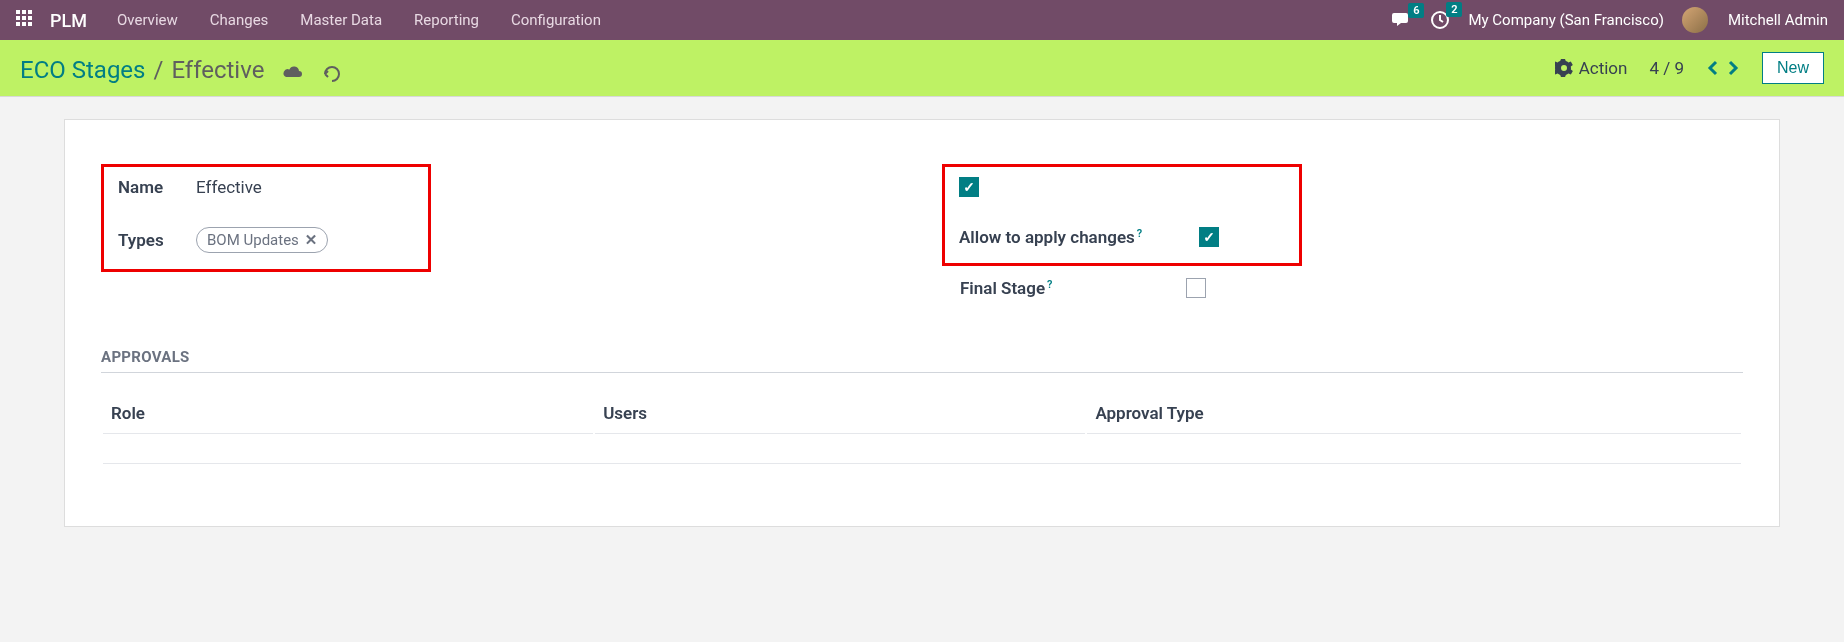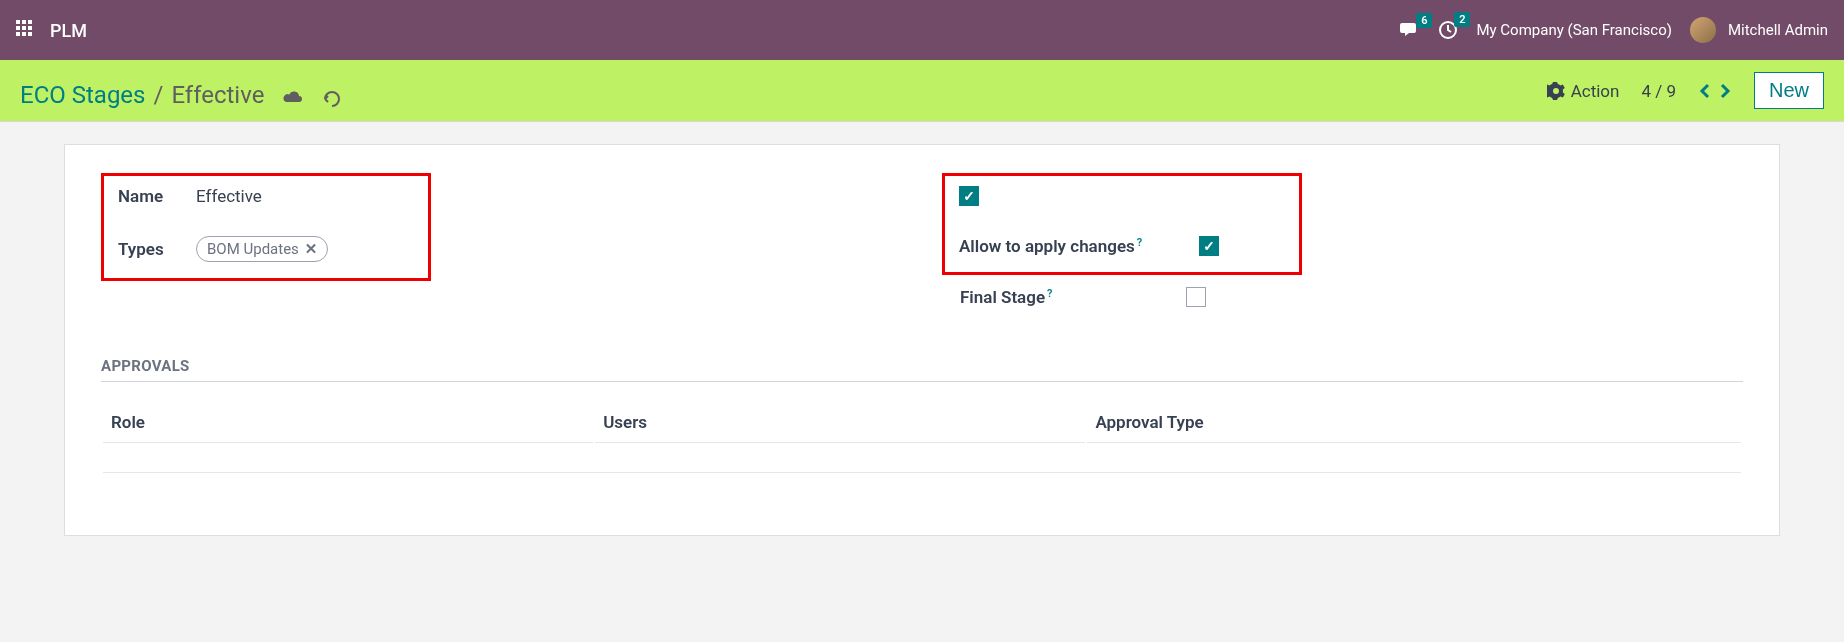--- a/index.html
+++ b/index.html
@@ -1,48 +1,48 @@
 <!DOCTYPE html>
 <html><head>
 <meta charset="utf-8">
 <style>
 * { box-sizing: border-box; margin: 0; padding: 0; }
 body { font-family: -apple-system, BlinkMacSystemFont, "Segoe UI", Roboto, sans-serif; background: #f3f3f3; color: #374151; }
 
-.topnav { background: #714b67; height: 60px; display: flex; align-items: center; padding: 0 16px; color: #fff; }
+.topnav { background: #714b67; height: 40px; display: flex; align-items: center; padding: 0 16px; color: #fff; }
 .topnav .apps-icon { width: 20px; height: 20px; display: grid; grid-template-columns: repeat(3,4px); grid-template-rows: repeat(3,4px); gap: 2px; margin-right: 14px; cursor: pointer; }
 .topnav .apps-icon span { background: #fff; width: 4px; height: 4px; }
 .topnav .brand { font-size: 18px; font-weight: 500; margin-right: 30px; }
 .topnav .menu { display: flex; gap: 32px; }
 .topnav .menu-item { font-size: 15px; cursor: pointer; color: #e8d9e3; }
 .topnav .spacer { flex: 1; }
 .topnav .right { display: flex; align-items: center; gap: 18px; }
 .topnav .icon-badge { position: relative; display: flex; align-items: center; cursor: pointer; }
 .topnav .icon-badge .badge { position: absolute; top: -8px; right: -12px; background: #017e84; color: #fff; font-size: 11px; padding: 1px 5px; border-radius: 2px; font-weight: 600; }
 .topnav .company { font-size: 15px; cursor: pointer; }
-.topnav .user { display: flex; align-items: center; gap: 12px; font-size: 15px; cursor: pointer; }
+.topnav .user { display: flex; align-items: center; gap: 20px; font-size: 15px; cursor: pointer; }
 .topnav .avatar { width: 26px; height: 26px; border-radius: 50%; background: linear-gradient(135deg,#d4a574,#8b6f47); }
 
 .controlbar { background: #bef264; border-bottom: 1px solid #d8d8d8; padding: 12px 20px; display: flex; align-items: flex-end; }
 .controlbar .breadcrumb { font-size: 24px; display: flex; align-items: center; gap: 8px; }
 .controlbar .breadcrumb .root { color: #017e84; cursor: pointer; }
 .controlbar .breadcrumb .sep { color: #5f5f5f; }
 .controlbar .breadcrumb .current { color: #5f5f5f; }
 .controlbar .title-icons { display: flex; gap: 18px; margin-left: 18px; color: #5f5f5f; }
 .controlbar .title-icons svg { cursor: pointer; }
 .controlbar .spacer { flex: 1; }
 .controlbar .right-controls { display: flex; align-items: center; gap: 22px; }
 .controlbar .action-btn { display: flex; align-items: center; gap: 6px; color: #374151; font-size: 17px; cursor: pointer; }
 .controlbar .pager { font-size: 17px; color: #374151; }
 .controlbar .pager-arrows { display: flex; gap: 6px; }
 .controlbar .pager-arrows svg { cursor: pointer; }
-.controlbar .new-btn { border: 1px solid #017e84; color: #017e84; background: #fff; padding: 6px 14px; font-size: 20px; cursor: pointer; }
+.controlbar .new-btn { border: 1px solid #017e84; color: #017e84; background: #fff; padding: 6px 14px; font-size: 16px; cursor: pointer; }
 
 .form-wrap { padding: 22px 64px; }
-.form-sheet { background: #fff; border: 1px solid #ddd; padding: 28px 36px 60px; }
+.form-sheet { background: #fff; border: 1px solid #ddd; padding: 44px 36px 60px; }
 .form-row { display: flex; gap: 40px; }
 .form-col { flex: 1; }
 
 .highlight-box { border: 3px solid #e00; padding: 10px 14px 16px; display: inline-block; }
 .highlight-box.left { min-width: 330px; }
 .highlight-box.right { min-width: 360px; }
 
 .field-group { display: flex; align-items: center; margin-top: 10px; }
 .field-group:first-child { margin-top: 0; }
 .field-label { font-weight: 600; font-size: 17px; width: 78px; color: #374151; }
@@ -76,20 +76,27 @@
       <span></span>
       <span></span>
       <span></span>
       <span></span>
       <span></span>
       <span></span>
       <span></span>
       <span></span>
   </div>
   <div class="brand">PLM</div>
+  <div class="menu">
+    <div class="menu-item">Overview</div>
+    <div class="menu-item">Changes</div>
+    <div class="menu-item">Master Data</div>
+    <div class="menu-item">Reporting</div>
+    <div class="menu-item">Configuration</div>
+  </div>
   <div class="spacer"></div>
   <div class="right">
     <div class="icon-badge">
       <svg width="20" height="18" viewBox="0 0 20 18" fill="#fff">
           <path d="M2 2h12a2 2 0 012 2v6a2 2 0 01-2 2H9l-4 3v-3H2a2 2 0 01-2-2V4a2 2 0 012-2z"></path>
         </svg>
       <span class="badge">6</span>
     </div>
     <div class="icon-badge">
       <svg width="20" height="20" viewBox="0 0 20 20" fill="none" stroke="#fff" stroke-width="2">

